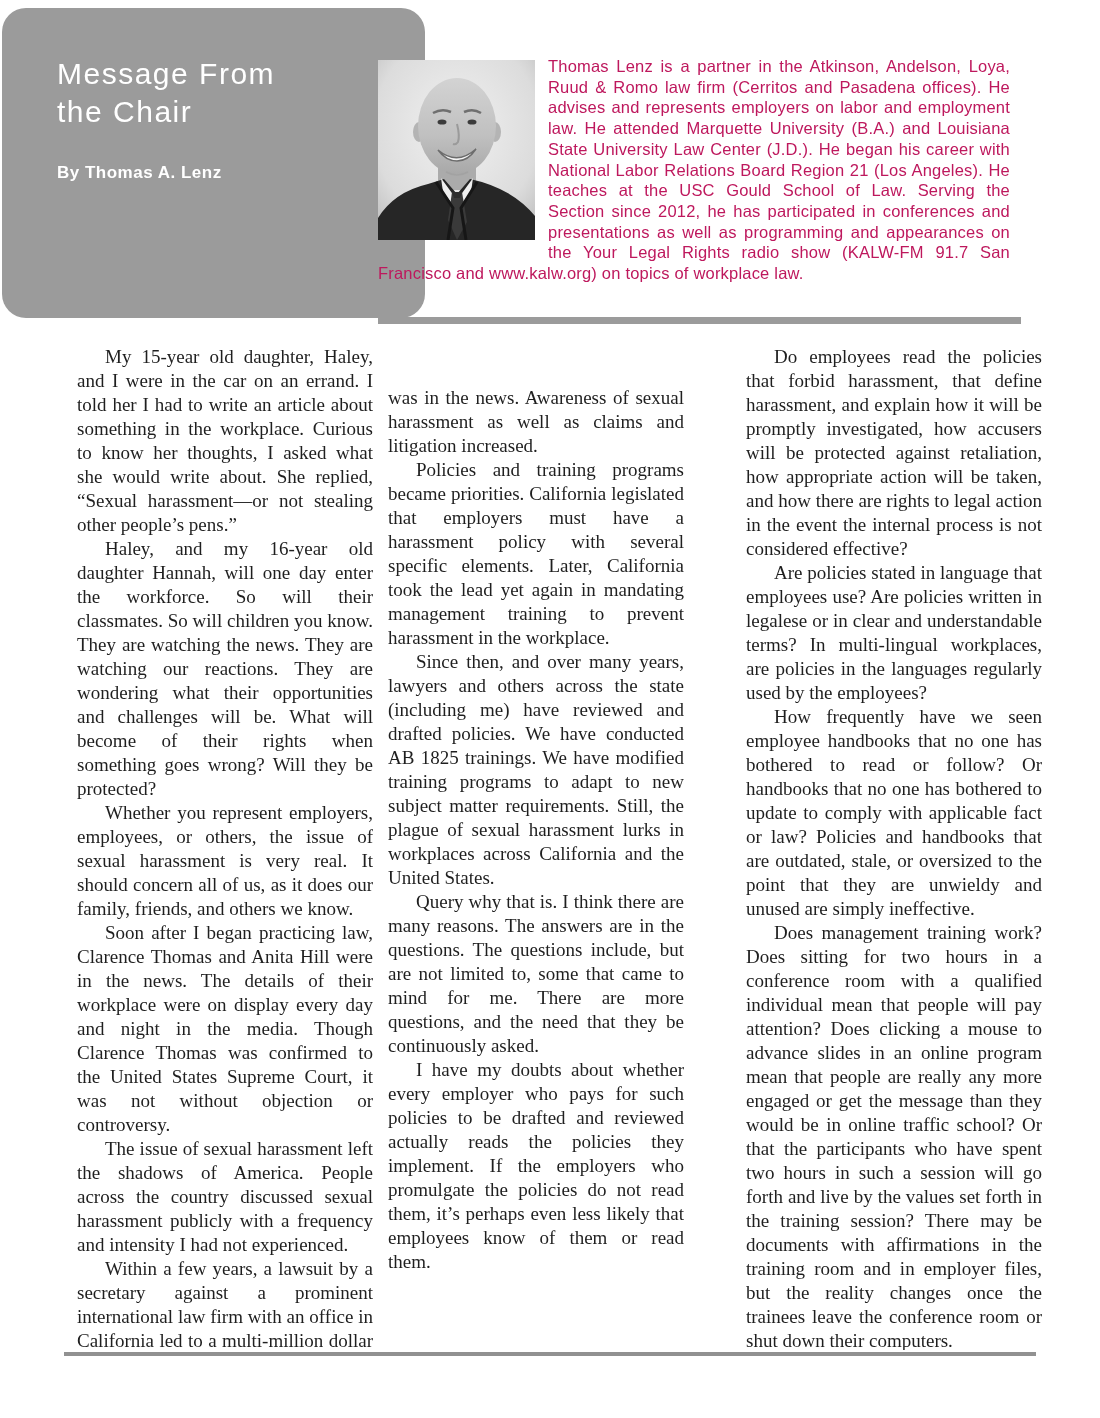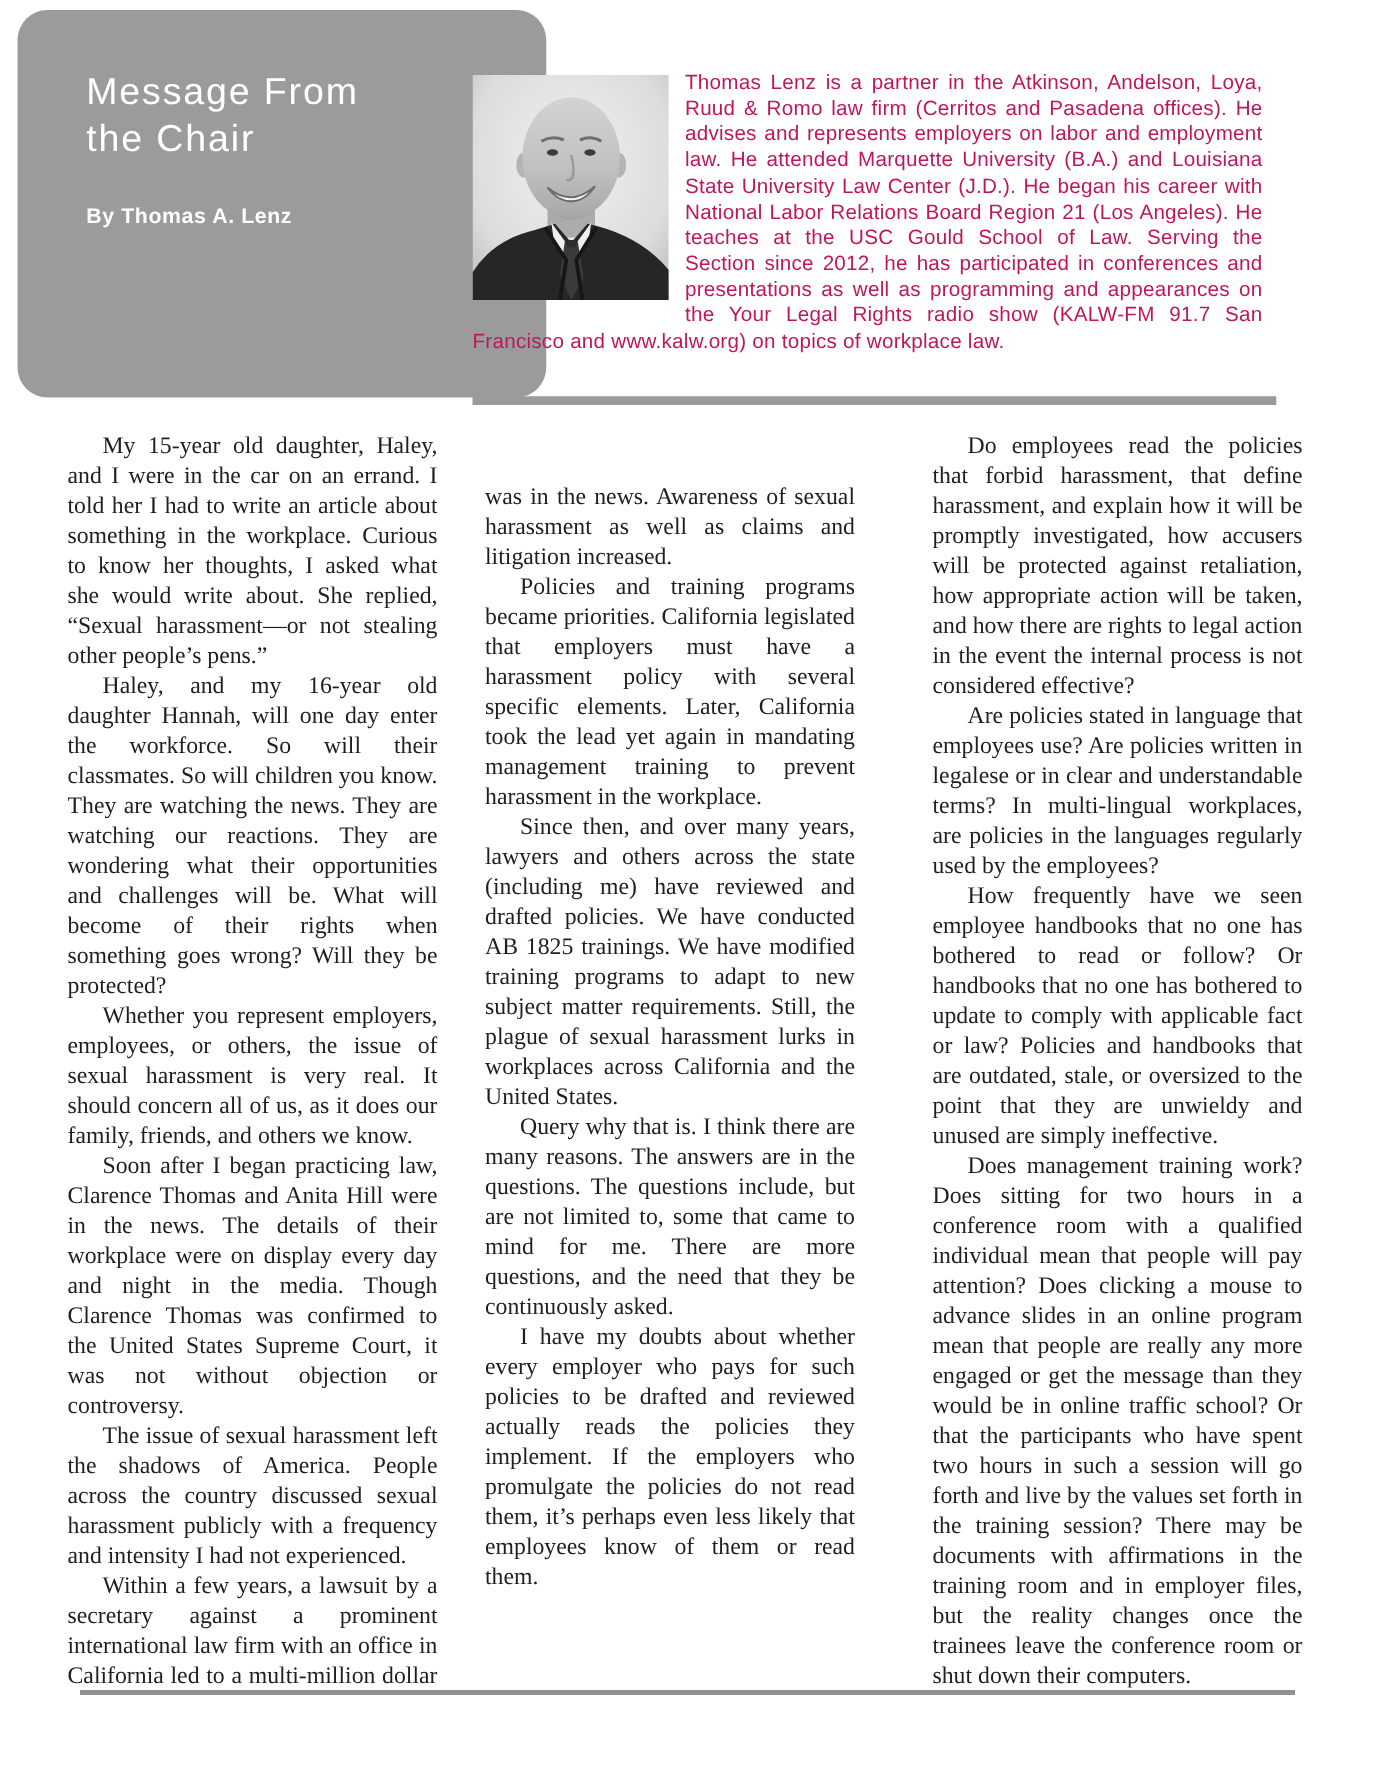--- a/index.html
+++ b/index.html
@@ -14,21 +14,21 @@
   }
   .page {
     position: absolute;
     inset: 0;
     background: #ffffff;
   }
 
   
   .gray-box {
     position: absolute;
-    left: 14px;
+    left: 2px;
     top: 8px;
     width: 423px;
     height: 310px;
     background: #9b9b9b;
     border-radius: 24px;
   }
   .chair-title {
     position: absolute;
     left: 55px;
     top: 47px;
@@ -83,21 +83,21 @@
     top: 345px;
     width: 296px;
     height: 1005px;
     font-family: "Liberation Serif", serif;
     font-size: 19px;
     line-height: 24px;
     color: #1f1f1f;
     text-align: justify;
     overflow: hidden;
   }
-  .col-1 { left: 54px; }
+  .col-1 { left: 77px; }
   .col-2 { left: 388px; }
   .col-3 { left: 746px; }
   .article-col p {
     margin: 0;
     text-indent: 28px;
   }
   .article-col p.no-indent { text-indent: 0; margin-top: 41px; }
 
   
   .footer-rule {

